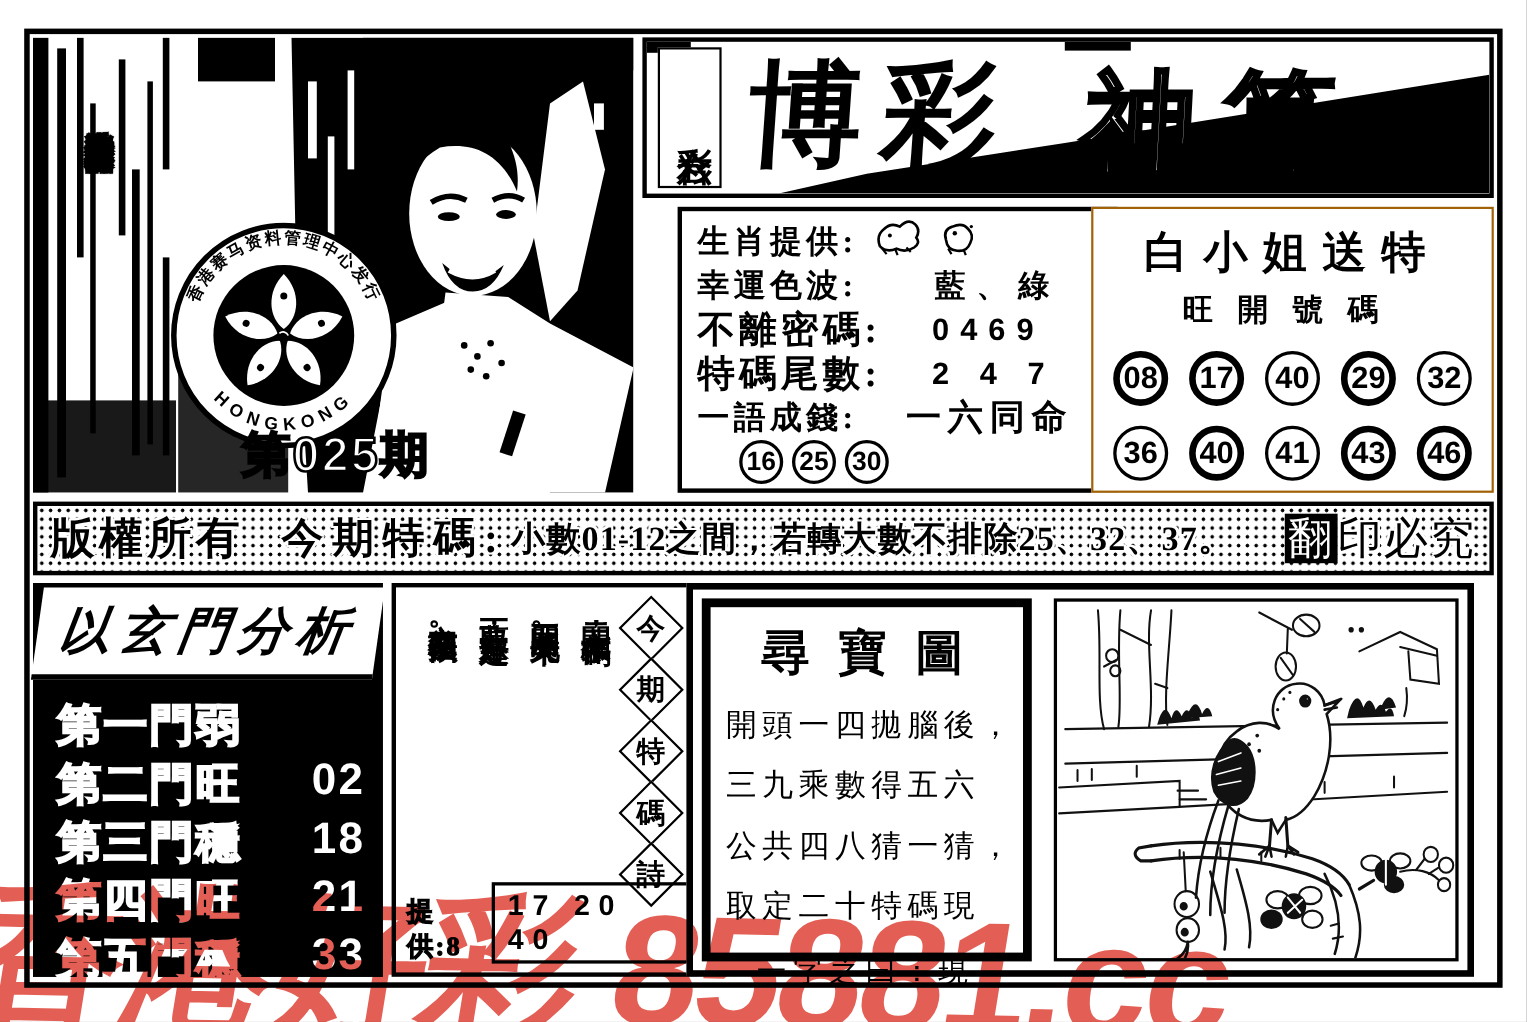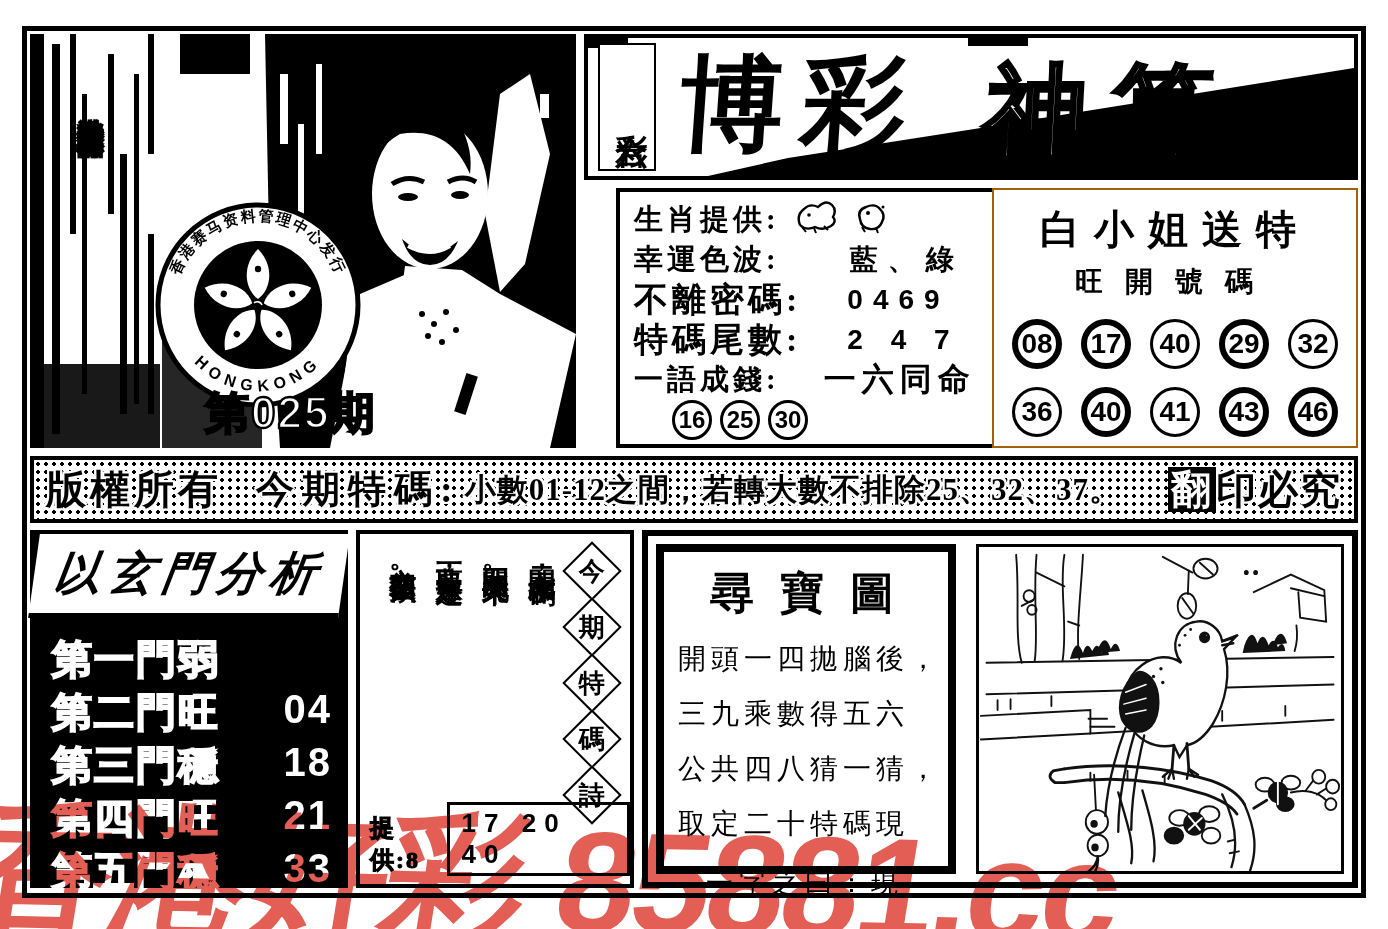--- a/index.html
+++ b/index.html
@@ -17,21 +17,21 @@
   #photo-block { left:30px; top:34px; width:546px; height:414px; background:#fff; overflow:hidden; }
   #publisher-vert {
     left:34px; top:64px; width:44px; height:380px; z-index:6;
     writing-mode:vertical-rl; text-orientation:upright;
     font-size:26px; font-weight:bold; color:#fff; letter-spacing:1px;
     -webkit-text-stroke:1.6px #000;
     text-shadow:0 0 2px #000;
   }
   #seal { left:125px; top:168px; width:206px; height:206px; z-index:5; }
   #issue-no {
-    left:175px; top:350px; z-index:6; font-size:44px; font-weight:bold; color:#fff;
+    left:190px; top:350px; z-index:6; font-size:44px; font-weight:bold; color:#fff;
     -webkit-text-stroke:2.4px #000; letter-spacing:2px; font-family:"Liberation Sans",sans-serif;
   }
 
   
   #title-block { left:584px; top:34px; width:774px; height:146px; border:4px solid #000; background:#fff; overflow:hidden; }
   #title-wedge { position:absolute; left:0; top:0; width:100%; height:100%; }
   #title-prefix {
     position:absolute; left:10px; top:5px; width:58px; height:128px; background:#fff;
     border:2px solid #000; writing-mode:vertical-rl; text-orientation:upright;
     font-size:32px; font-weight:bold; text-align:center; padding-top:4px; z-index:3;
@@ -78,21 +78,21 @@
     background-image:radial-gradient(#000 1.6px, transparent 1.9px);
     background-size:8px 8px;
     display:flex; align-items:center; padding:0 12px; white-space:nowrap;
   }
   .outlined-white {
     text-shadow:2px 0 #fff,-2px 0 #fff,0 2px #fff,0 -2px #fff,2px 2px #fff,-2px -2px #fff,2px -2px #fff,-2px 2px #fff;
   }
   #banner-left { font-size:40px; font-weight:bold; letter-spacing:4px; }
   #banner-label { font-size:38px; font-weight:bold; margin-left:34px; letter-spacing:8px; }
   #banner-text { font-size:31px; font-weight:bold; margin-left:4px; letter-spacing:1px; }
-  #banner-right { font-size:40px; font-weight:bold; margin-left:auto; letter-spacing:2px; }
+  #banner-right { font-size:40px; font-weight:normal; margin-left:auto; letter-spacing:2px; }
   #banner-right .inv { background:#000; color:#fff; padding:0 3px; text-shadow:none; }
 
   
   #door-panel { left:30px; top:530px; width:318px; height:358px; border:4px solid #000; background:#000; }
   #door-header {
     background:#fff; height:84px; border-bottom:5px solid #000;
     display:flex; align-items:center; justify-content:center;
     font-size:46px; letter-spacing:8px; font-style:italic; font-weight:bold;
     transform:skewX(-8deg);
   }
@@ -113,21 +113,21 @@
   .diamond {
     width:42px; height:42px; border:2.5px solid #000; transform:rotate(45deg);
     display:flex; align-items:center; justify-content:center; background:#fff;
   }
   .diamond span { transform:rotate(-45deg); font-size:26px; font-weight:bold; }
   #poem-footer { position:absolute; left:10px; bottom:8px; display:flex; align-items:flex-end; }
   #provide-label { font-size:24px; font-weight:bold; -webkit-text-stroke:1px #000; letter-spacing:2px; }
   #provide-box { border:3px solid #000; font-size:26px; font-weight:bold; padding:3px 12px; margin-left:6px; letter-spacing:8px; font-family:"Liberation Sans",sans-serif; }
 
   
-  #br-container { left:642px; top:530px; width:716px; height:358px; border:6px solid #000; background:#fff; display:flex; padding:8px; gap:20px; }
+  #br-container { left:624px; top:530px; width:716px; height:358px; border:6px solid #000; background:#fff; display:flex; padding:8px; gap:20px; }
   #treasure-box { width:300px; border:8px solid #000; padding:10px 14px; }
   #treasure-title { text-align:center; font-size:44px; font-weight:bold; letter-spacing:26px; padding-left:18px; margin-top:2px; }
   .treasure-line { font-size:28px; letter-spacing:5px; margin-top:17px; white-space:nowrap; }
   #treasure-footer { font-size:27px; letter-spacing:6px; margin-top:22px; padding-left:28px; }
   #bird-box { flex:1; border:3px solid #000; position:relative; overflow:hidden; }
   #bird-box svg { position:absolute; left:0; top:0; width:100%; height:100%; }
 
   
   #watermark {
     left:-12px; top:775px; z-index:50; font-family:"Liberation Sans",sans-serif;
@@ -329,21 +329,21 @@
     <span id="banner-label" class="outlined-white">今期特碼:</span>
     <span id="banner-text" class="outlined-white">小數01-12之間，若轉大數不排除25、32、37。</span>
     <span id="banner-right" class="outlined-white"><span class="inv">翻</span><span>印必究</span></span>
   </div>
 
   <div class="abs" id="door-panel">
     <div id="door-header">以玄門分析</div>
     <div id="door-rows">
       <div class="door-row">
         <span class="door-label">第一門弱</span>
-        <span class="door-num">04</span>
+        <span class="door-num">02</span>
       </div>
       <div class="door-row">
         <span class="door-label">第二門旺</span>
         <span class="door-num">18</span>
       </div>
       <div class="door-row">
         <span class="door-label">第三門穩</span>
         <span class="door-num">21</span>
       </div>
       <div class="door-row">

